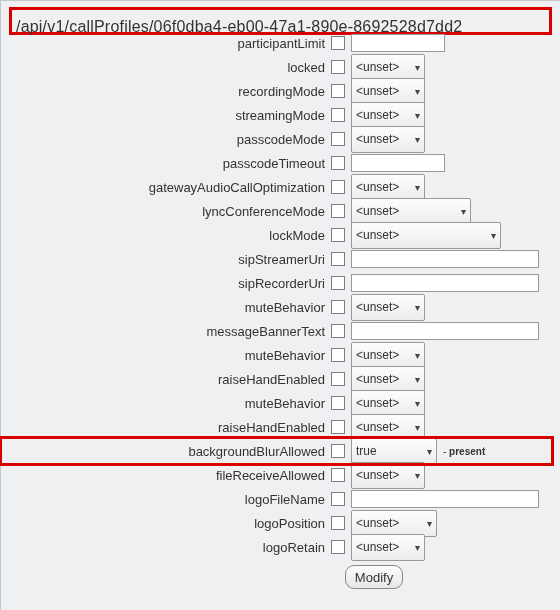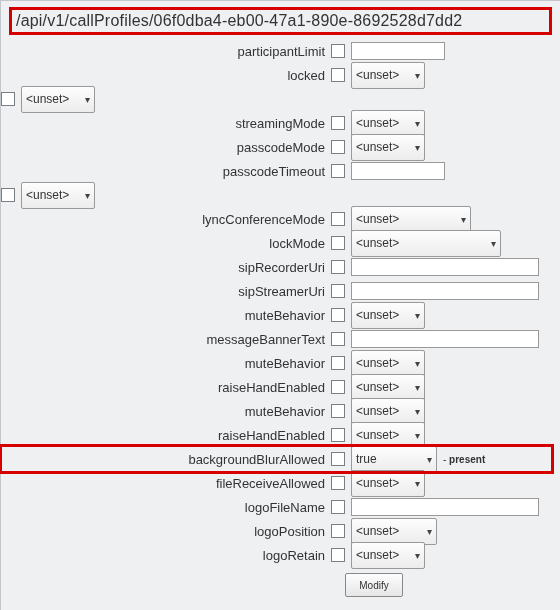--- a/index.html
+++ b/index.html
@@ -1,36 +1,36 @@
 <!DOCTYPE html>
 <html><head>
 <meta charset="utf-8">
 <style>
 html,body{margin:0;padding:0;font-family:Arial,Helvetica,sans-serif;font-size:13px;color:#333;background:#eef0f2}
 .page{position:relative;width:560px;height:610px;background:#eef0f2;border-left:1px solid #c3c7cb;border-top:1px solid #c3c7cb;box-sizing:border-box}
-.url-box{position:absolute;top:6px;left:8px;right:8px;height:28px;border:3px solid #d60000;box-sizing:border-box;background:#eef0f2;display:flex;align-items:center;padding:8px 4px;font-size:16px;letter-spacing:.2px}
-.form{position:absolute;top:38px;left:0;right:0;padding-right:8px}
+.url-box{position:absolute;top:6px;left:8px;right:8px;height:28px;border:3px solid #d60000;box-sizing:border-box;background:#eef0f2;display:flex;align-items:flex-start;padding:8px 4px;font-size:16px;letter-spacing:.2px}
+.form{position:absolute;top:30px;left:0;right:0;padding-right:8px}
 .row{display:flex;align-items:center;height:24px}
 .row .lbl{width:324px;text-align:right;padding-right:6px;font-size:13px;color:#333}
 .cb{width:14px;height:14px;margin:0 6px 0 0;border:1px solid #7a7f86;background:#fff;box-sizing:border-box;display:inline-block}
 .val{display:flex;align-items:center;gap:6px}
 .txt{height:18px;border:1px solid #999;background:#fff;box-sizing:border-box}
 .txt.sm{width:94px}
 .txt.lg{width:188px}
 .sel{height:27px;border:1px solid #999;background:linear-gradient(#fdfdfd,#ececec);box-sizing:border-box;display:inline-flex;align-items:center;padding:12px 4px;font-size:12px;border-radius:2px}
 .sel .seltxt{flex:1;text-align:left}
 .sel .caret{margin-left:6px;font-size:10px;color:#444}
 .sel.w74{width:74px}
 .sel.w86{width:86px}
 .sel.w120{width:120px}
 .sel.w150{width:150px}
 .row.hl{outline:3px solid #d60000;outline-offset:-1px;height:26px;margin-top:-1px;margin-bottom:-1px}
 .suffix{font-size:10px}
 .suffix b{font-weight:bold}
-.modify{margin:6px 12px 0 344px;width:56px;height:22px;border:1px solid #888;border-radius:2px;background:linear-gradient(#fdfdfd,#e6e6e6);font-size:10px;display:flex;align-items:center;justify-content:center;cursor:pointer}
+.modify{margin:6px 12px 0 344px;width:56px;height:22px;border:1px solid #888;border-radius:9px;background:linear-gradient(#fdfdfd,#e6e6e6);font-size:13px;display:flex;align-items:center;justify-content:center;cursor:pointer}
 </style>
 </head>
 <body>
 
 <div class="page">
 
 <div class="url-box">
   <span>/api/v1/callProfiles/06f0dba4-eb00-47a1-890e-8692528d7dd2</span>
 </div>
 
@@ -49,20 +49,21 @@
   <span class="cb"></span>
   <div class="val">
           <span class="sel w74">
             <span class="seltxt">&lt;unset&gt;</span>
             <span class="caret">▾</span>
           </span>
         </div>
 </div>
 
 <div class="row">
+  <div class="lbl">recordingMode</div>
   <span class="cb"></span>
   <div class="val">
           <span class="sel w74">
             <span class="seltxt">&lt;unset&gt;</span>
             <span class="caret">▾</span>
           </span>
         </div>
 </div>
 
 <div class="row">
@@ -89,20 +90,21 @@
 
 <div class="row">
   <div class="lbl">passcodeTimeout</div>
   <span class="cb"></span>
   <div class="val">
           <span class="txt sm"></span>
         </div>
 </div>
 
 <div class="row">
+  <div class="lbl">gatewayAudioCallOptimization</div>
   <span class="cb"></span>
   <div class="val">
           <span class="sel w74">
             <span class="seltxt">&lt;unset&gt;</span>
             <span class="caret">▾</span>
           </span>
         </div>
 </div>
 
 <div class="row">
@@ -121,29 +123,29 @@
   <span class="cb"></span>
   <div class="val">
           <span class="sel w150">
             <span class="seltxt">&lt;unset&gt;</span>
             <span class="caret">▾</span>
           </span>
         </div>
 </div>
 
 <div class="row">
+  <div class="lbl">sipStreamerUri</div>
+  <span class="cb"></span>
+  <div class="val">
+          <span class="txt lg"></span>
+        </div>
+</div>
+
+<div class="row">
   <div class="lbl">sipRecorderUri</div>
-  <span class="cb"></span>
-  <div class="val">
-          <span class="txt lg"></span>
-        </div>
-</div>
-
-<div class="row">
-  <div class="lbl">sipStreamerUri</div>
   <span class="cb"></span>
   <div class="val">
           <span class="txt lg"></span>
         </div>
 </div>
 
 <div class="row">
   <div class="lbl">muteBehavior</div>
   <span class="cb"></span>
   <div class="val">

